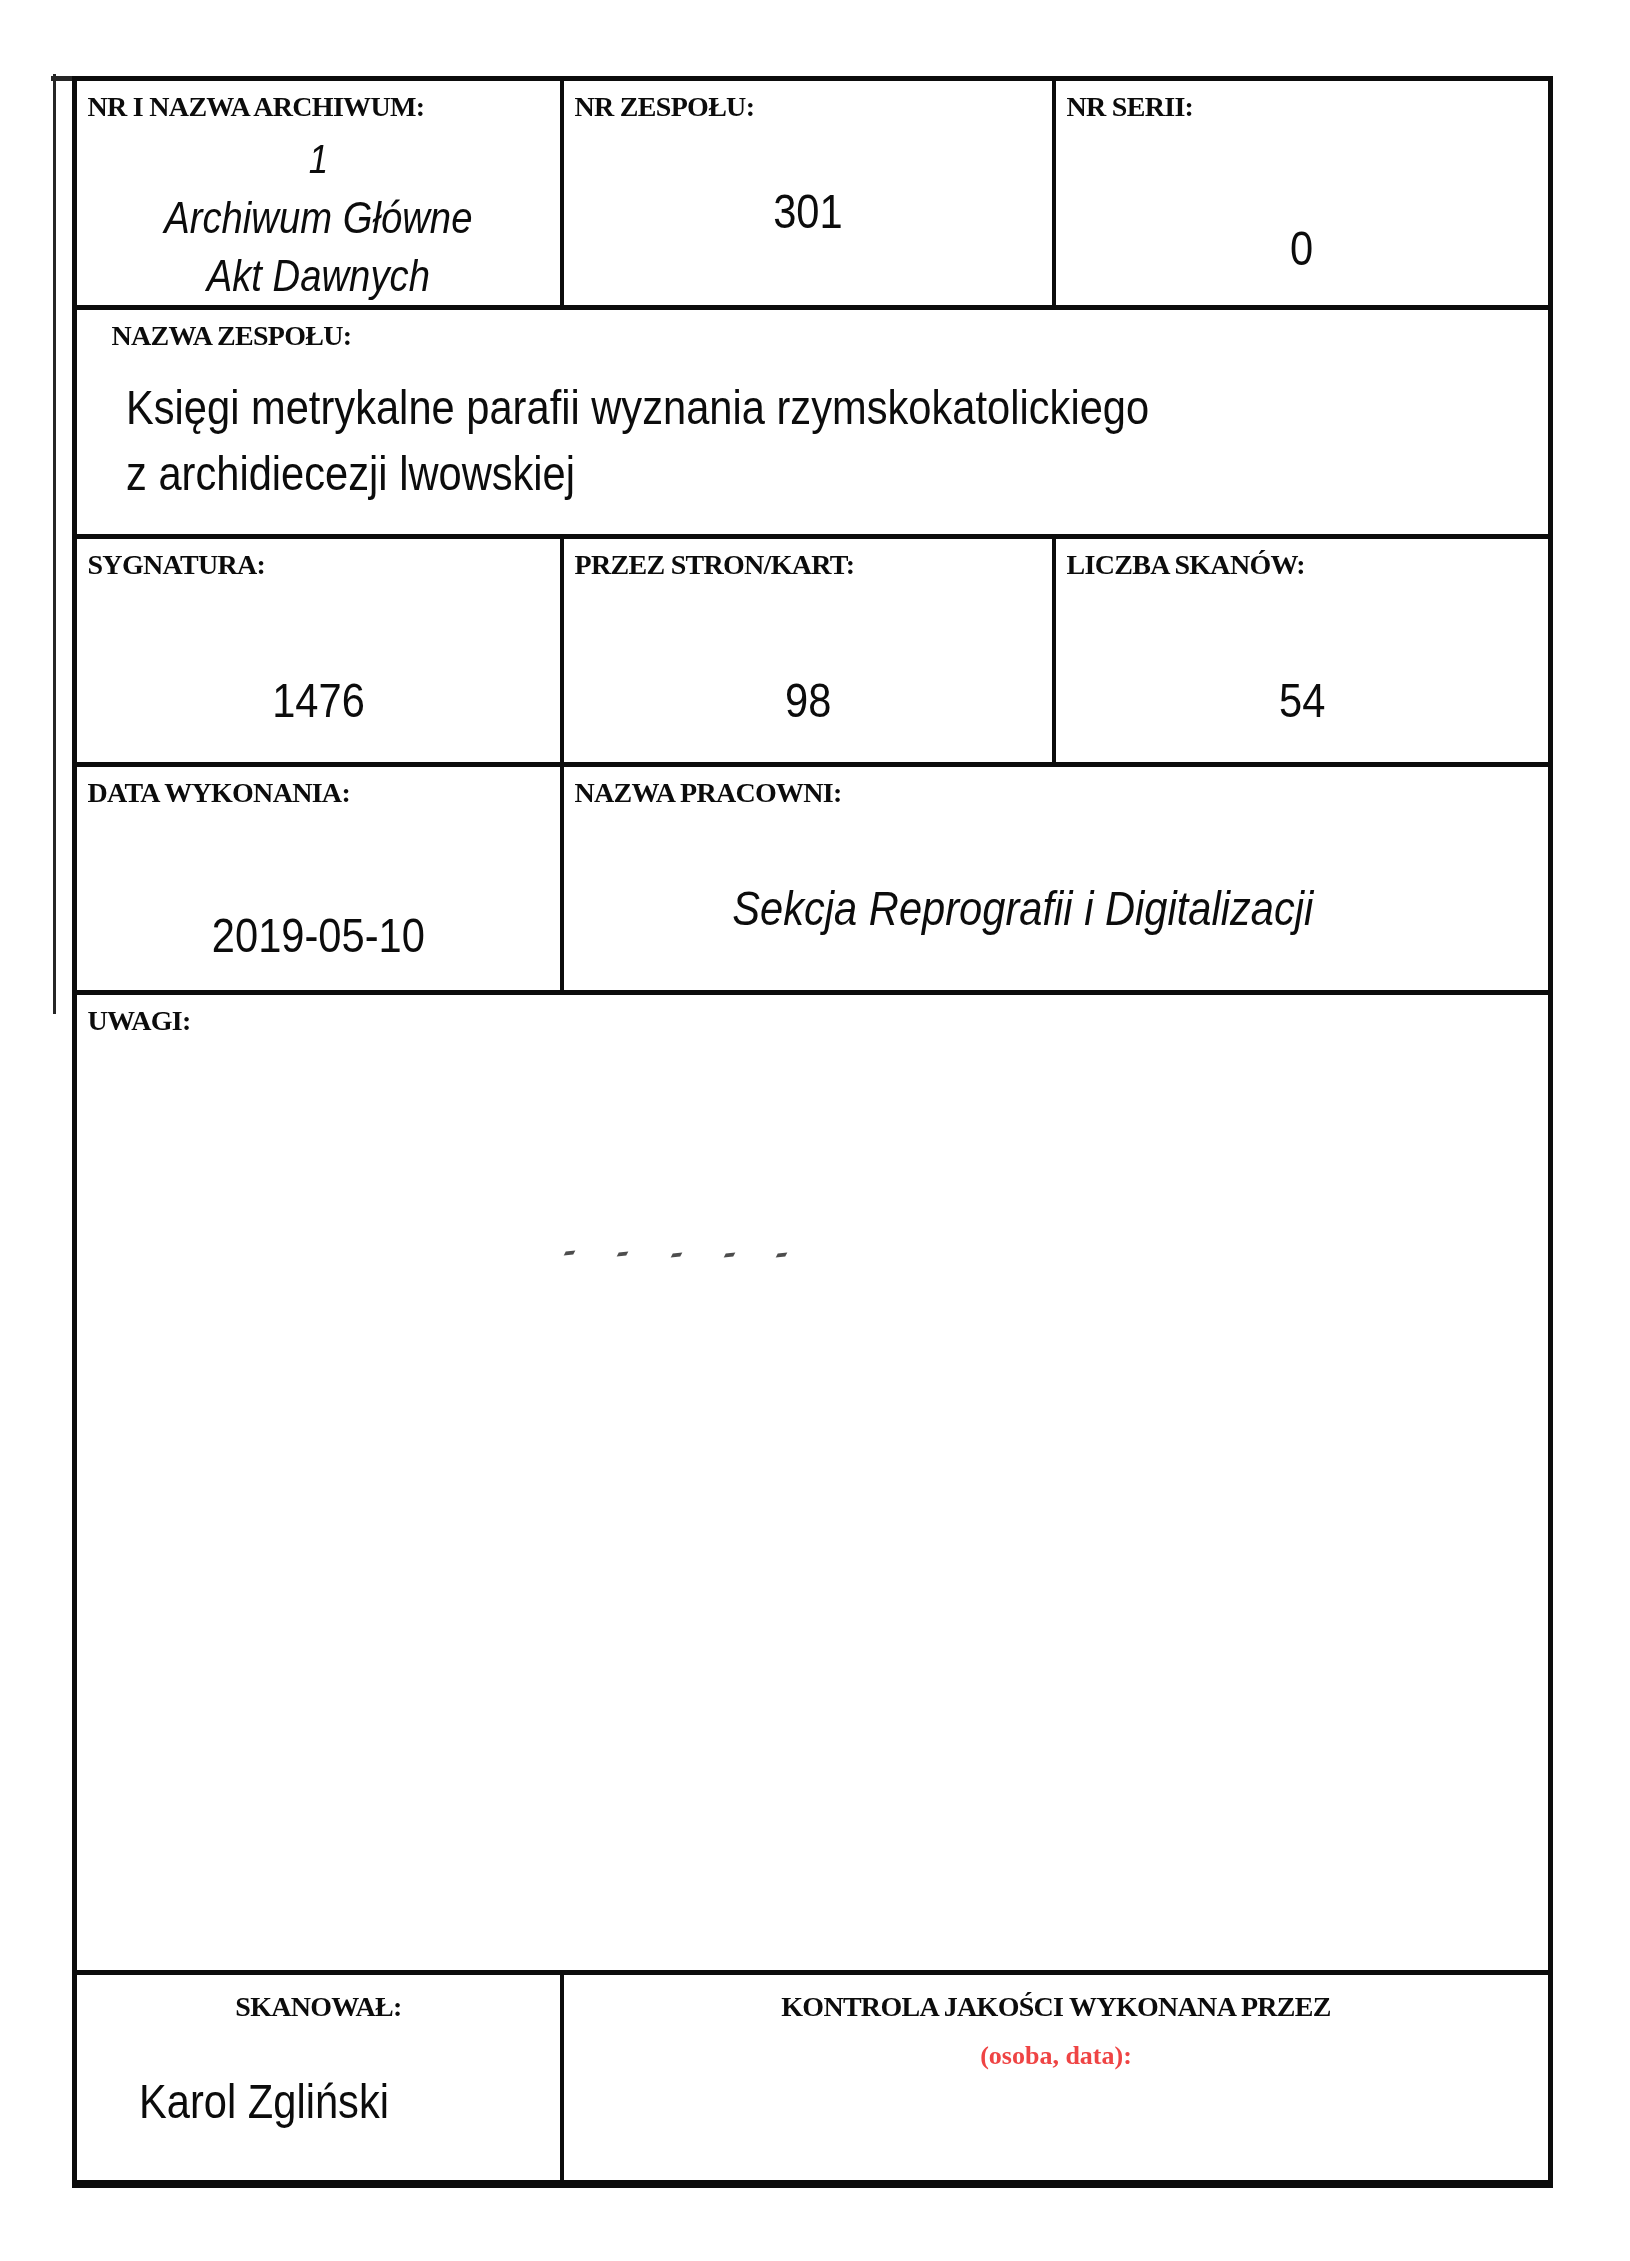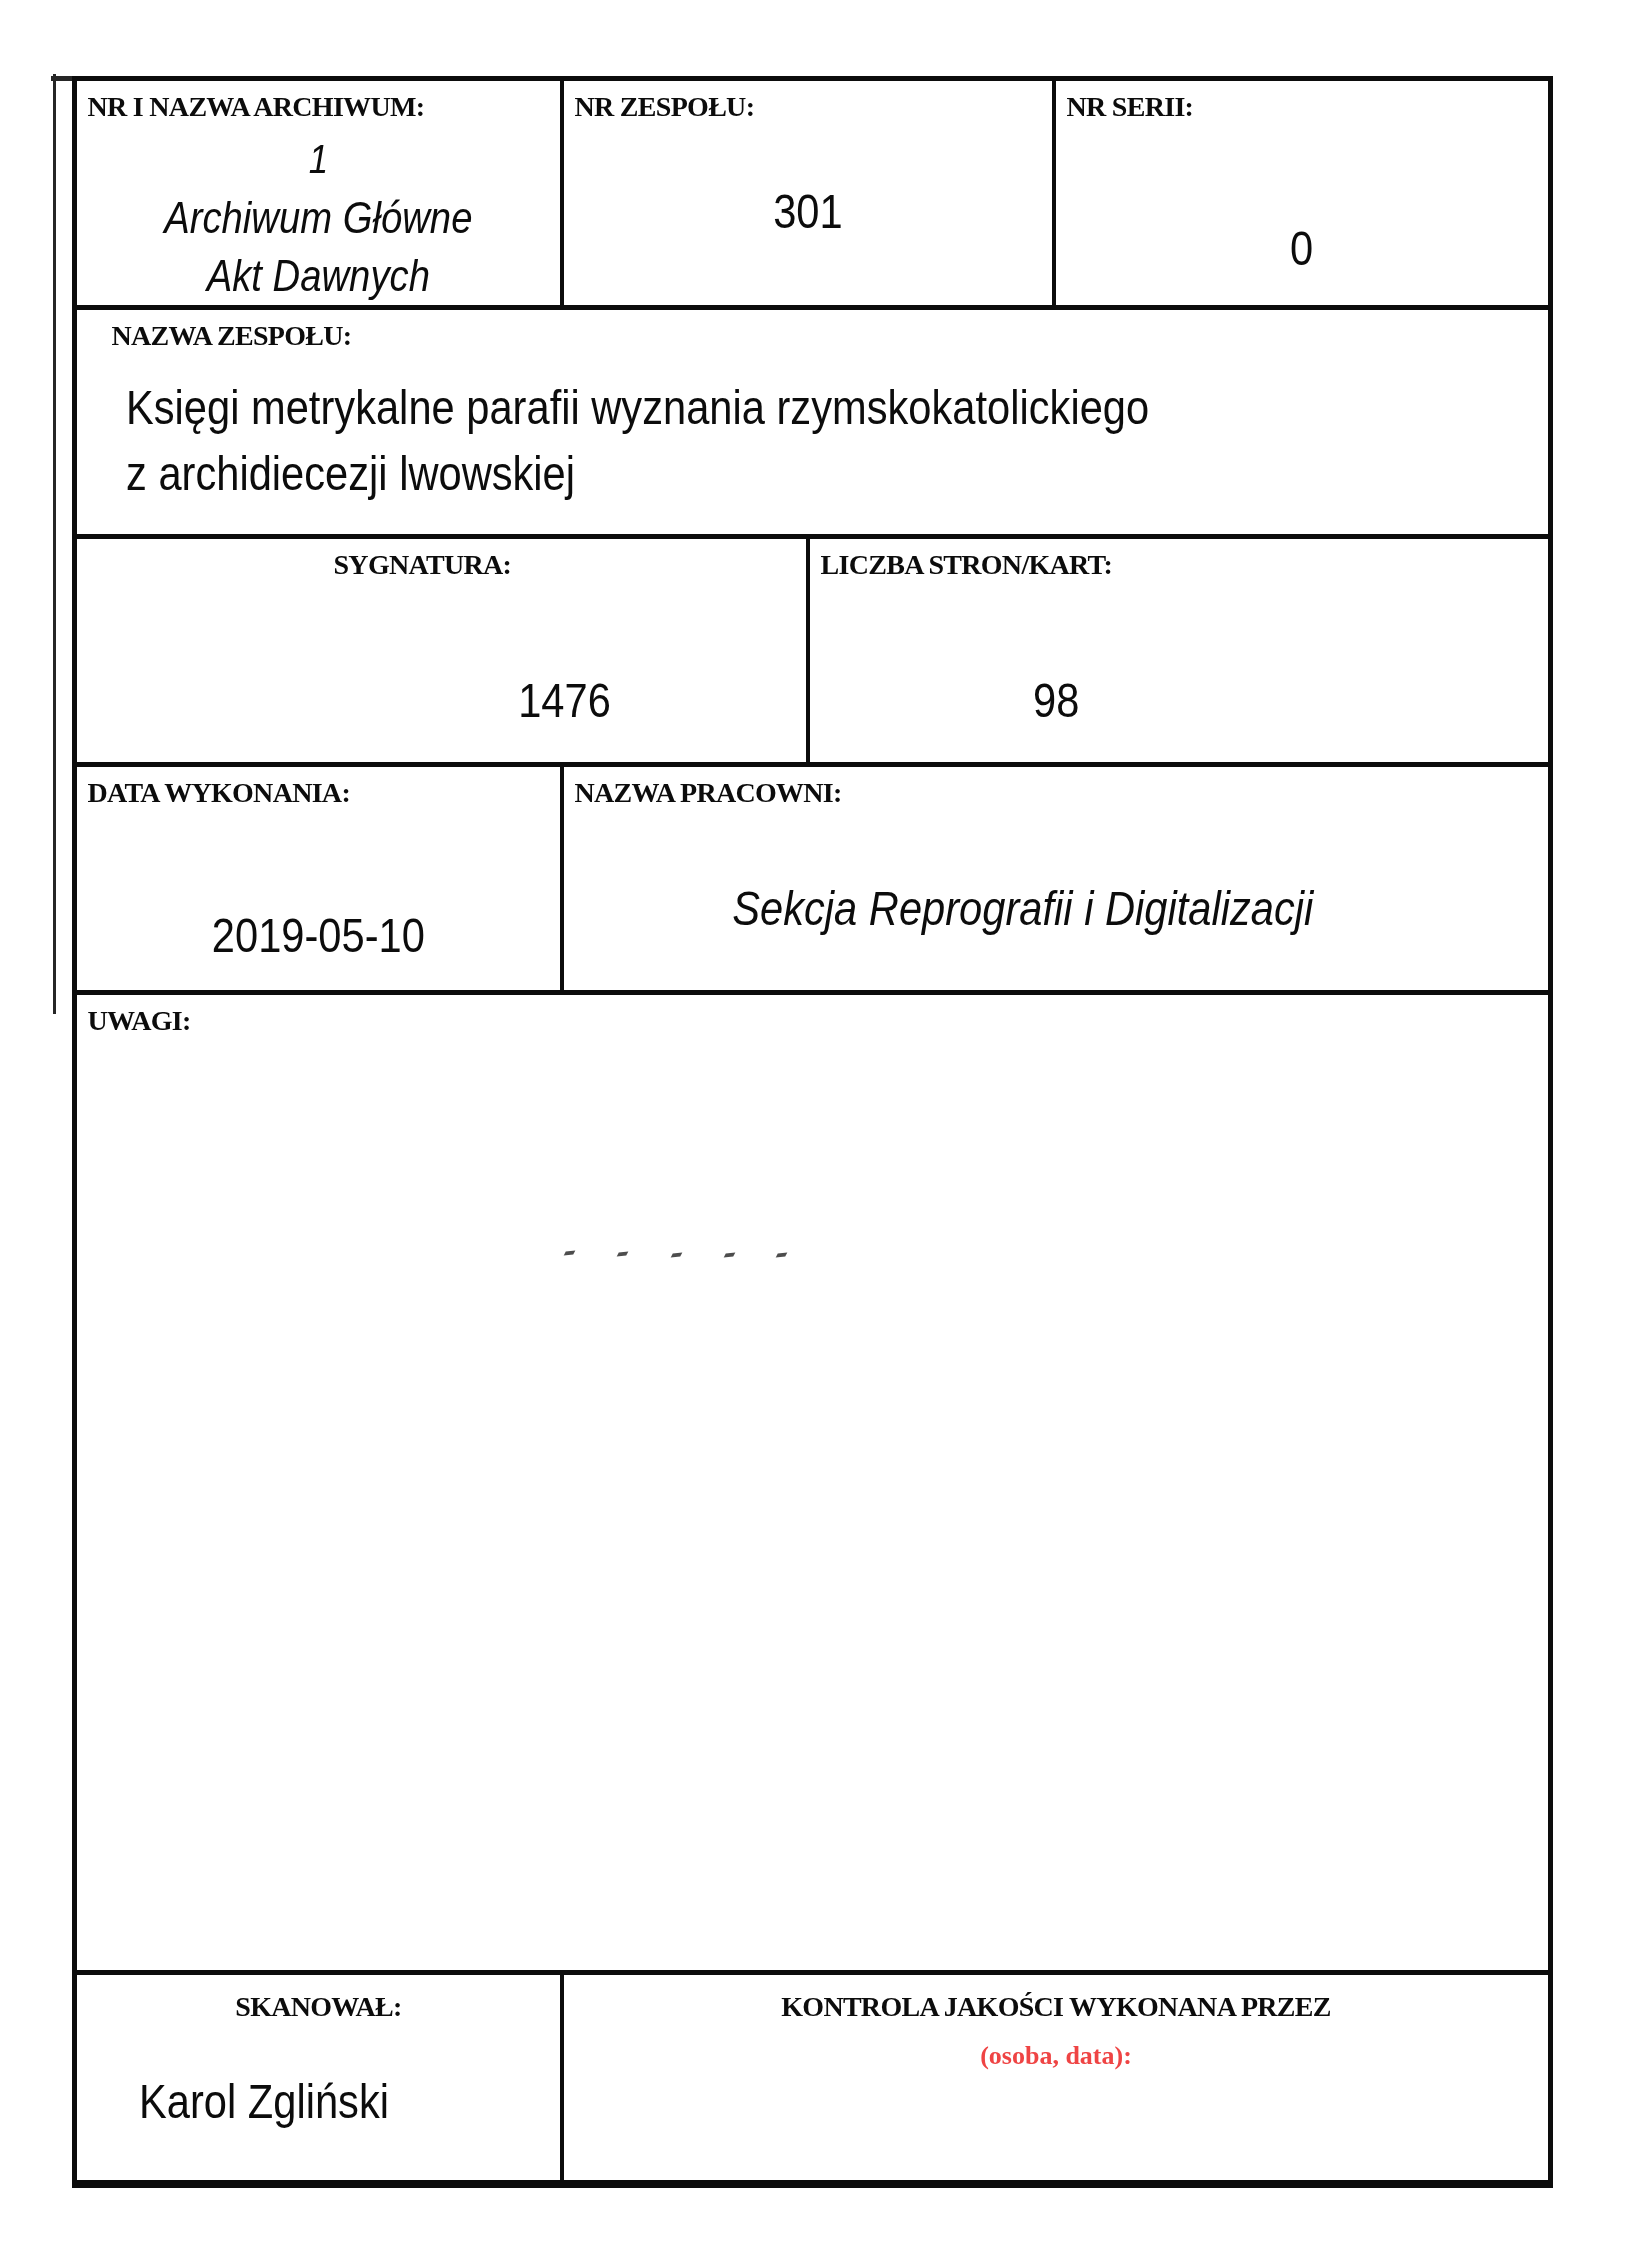--- a/index.html
+++ b/index.html
@@ -109,23 +109,29 @@
     </div>
 
     <div class="row r3">
       <div class="cell c1">
         <span class="lbl pad">SYGNATURA:</span>
         <div class="abs-c" style="top:132px;">
           <span class="val cond">1476</span>
         </div>
       </div>
       <div class="cell c2">
-        <span class="lbl pad">LICZBA STRON/KART:</span>
+        <span class="lbl pad">PRZEZ STRON/KART:</span>
         <div class="abs-c" style="top:132px;">
           <span class="val cond">98</span>
+        </div>
+      </div>
+      <div class="cell c3">
+        <span class="lbl pad">LICZBA SKANÓW:</span>
+        <div class="abs-c" style="top:132px;">
+          <span class="val cond">54</span>
         </div>
       </div>
     </div>
 
     <div class="row r4">
       <div class="cell c1">
         <span class="lbl pad">DATA WYKONANIA:</span>
         <div class="abs-c" style="top:139px;">
           <span class="val cond">2019-05-10</span>
         </div>

